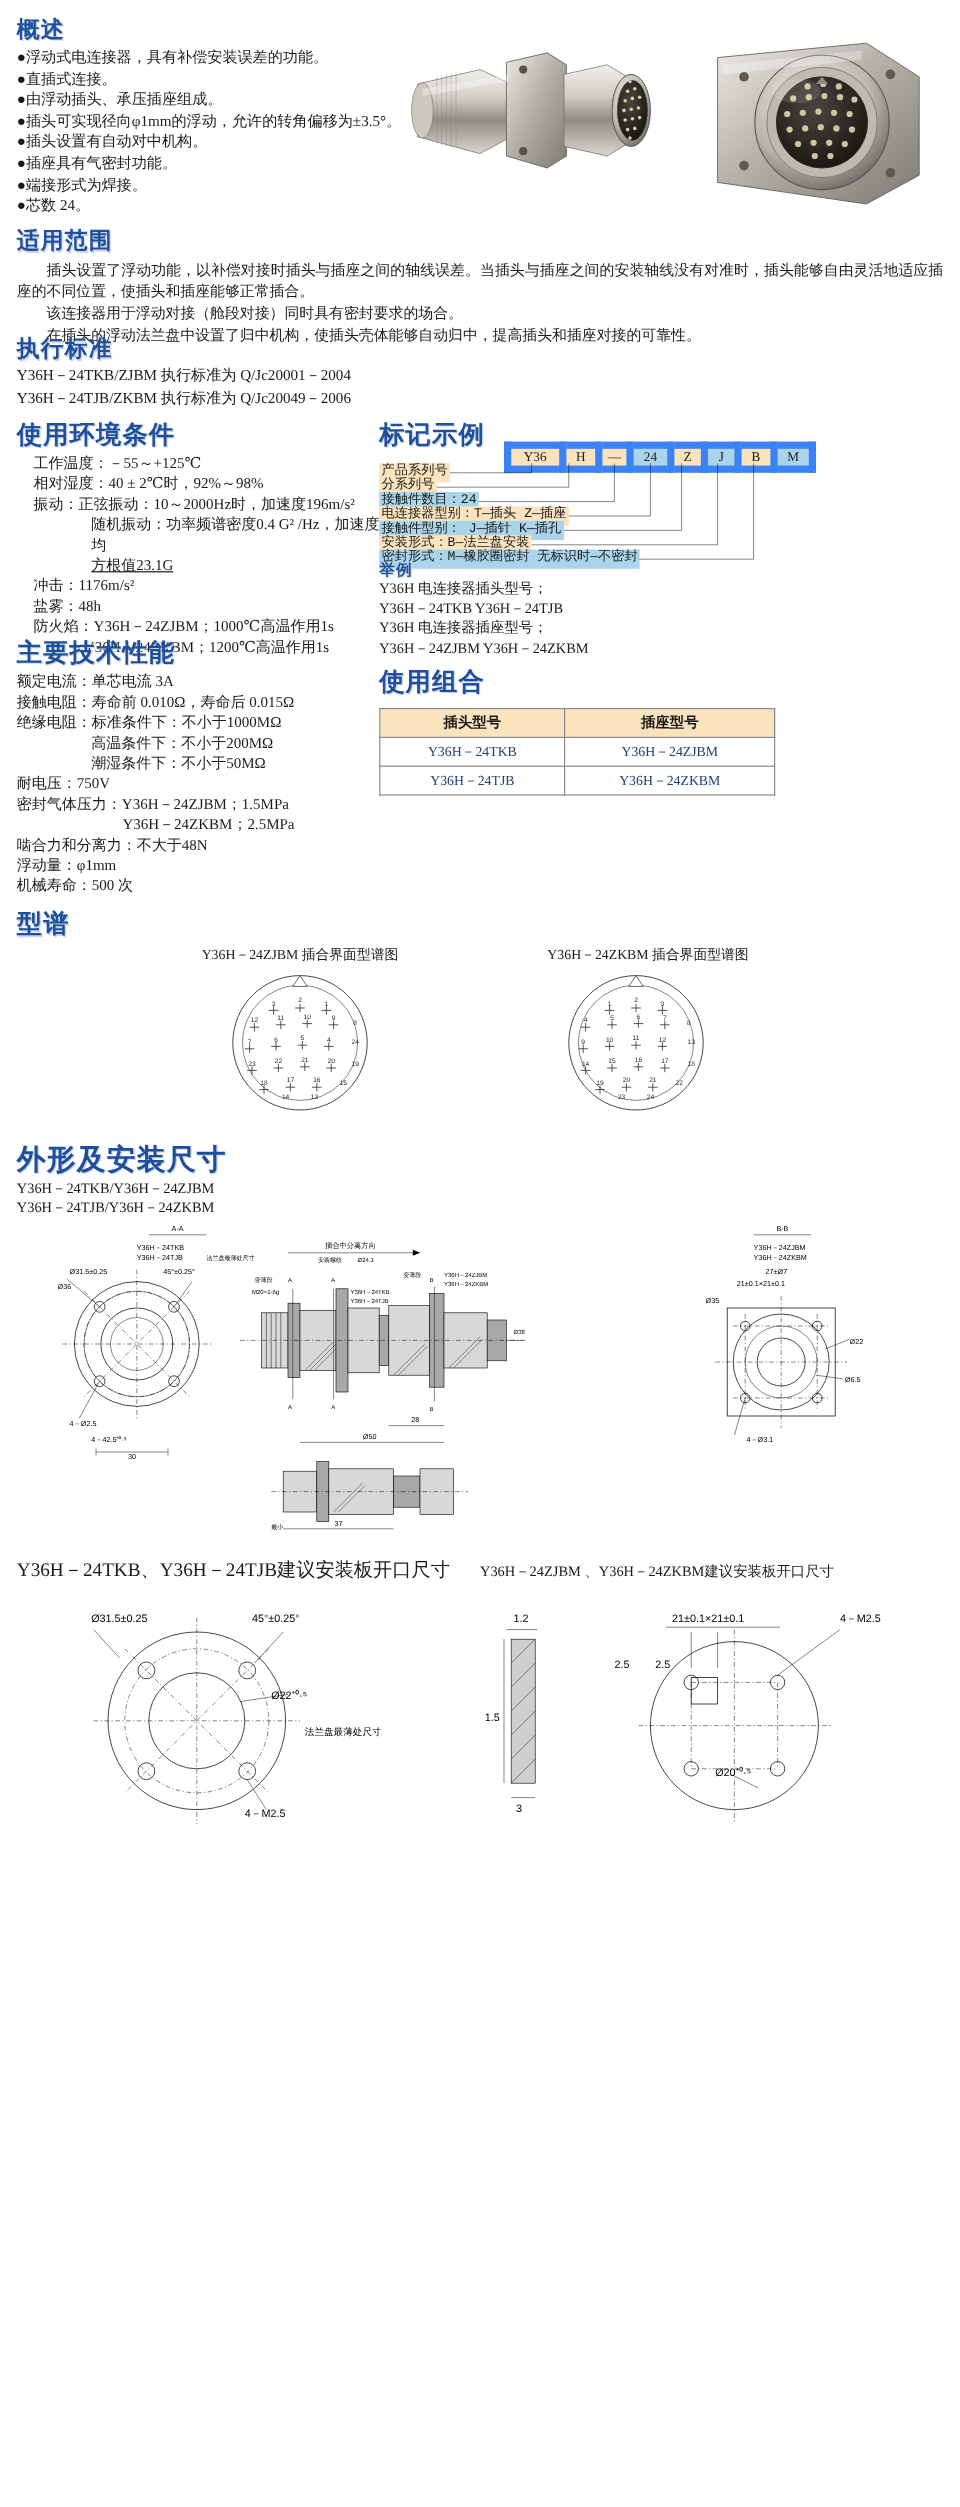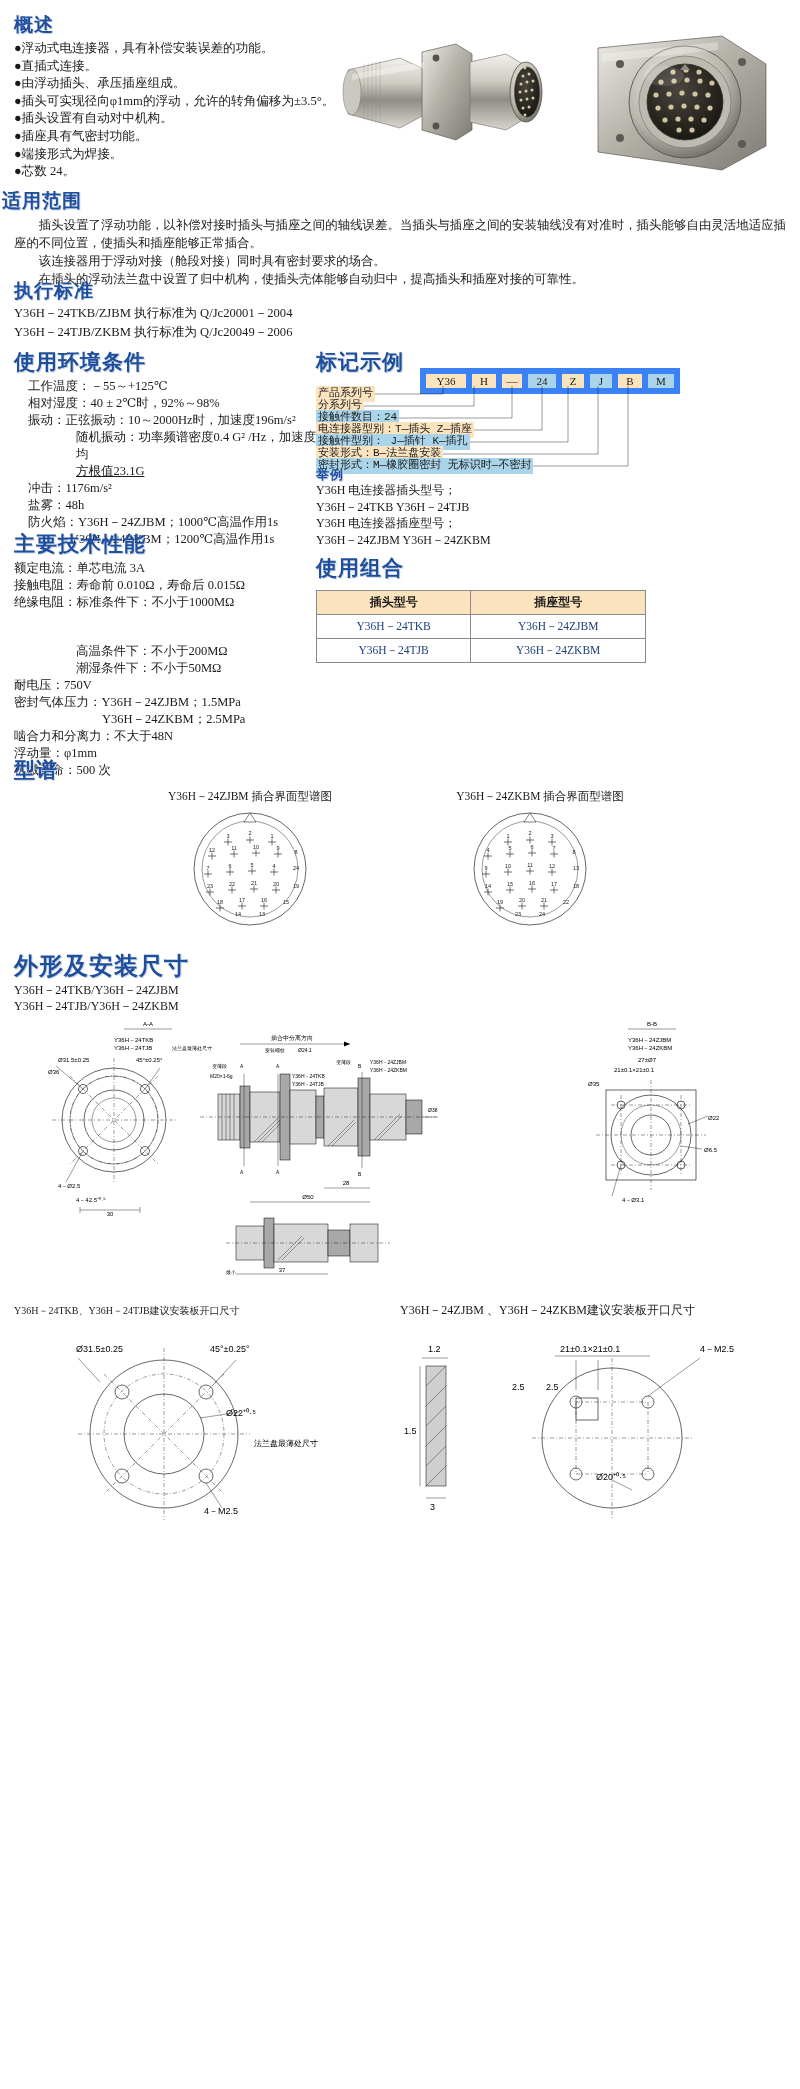--- a/index.html
+++ b/index.html
@@ -206,21 +206,21 @@
         </g>
 
         <path d="M355,46 L350,52 L360,52 Z" fill="#8f8b82"></path>
 
         <path d="M272,36 L388,24 L388,32 L272,44 Z" fill="#ffffff" opacity="0.30"></path>
         <ellipse cx="334" cy="58" rx="20" ry="10" fill="#ffffff" opacity="0.12"></ellipse>
       </g>
     </svg>
   </div>
 
-  <div class="abs" style="left:2px; top:188px;">
+  <div class="abs" style="left:14px; top:188px;">
     <div class="h-blue h1">适用范围</div>
   </div>
   <div class="abs" style="left:14px; top:216px; width:772px;">
     <div class="para" style="text-indent:2em;">插头设置了浮动功能，以补偿对接时插头与插座之间的轴线误差。当插头与插座之间的安装轴线没有对准时，插头能够自由灵活地适应插座的不同位置，使插头和插座能够正常插合。</div>
     <div class="para" style="text-indent:2em;">该连接器用于浮动对接（舱段对接）同时具有密封要求的场合。</div>
     <div class="para" style="text-indent:2em;">在插头的浮动法兰盘中设置了归中机构，使插头壳体能够自动归中，提高插头和插座对接的可靠性。</div>
   </div>
 
   <div class="abs" style="left:14px; top:278px;">
     <div class="h-blue h1">执行标准</div>
@@ -300,21 +300,21 @@
     <div class="txt" style="font-size:12px; line-height:16.5px;">Y36H－24ZJBM  Y36H－24ZKBM</div>
   </div>
 
   <div class="abs" style="left:14px; top:530px;">
     <div class="h-blue h-big">主要技术性能</div>
   </div>
   <div class="abs" style="left:14px; top:560px; width:300px;">
     <div class="txt"><span>额定电流：</span><span>单芯电流 3A</span></div>
     <div class="txt"><span>接触电阻：</span><span>寿命前 0.010Ω，寿命后 0.015Ω</span></div>
     <div class="txt"><span>绝缘电阻：</span><span>标准条件下：不小于1000MΩ</span></div>
-    <div class="txt" style="padding-left:62px;margin-top:32px;"><span>高温条件下：不小于200MΩ</span></div>
+    <div class="txt" style="padding-left:62px;"><span>高温条件下：不小于200MΩ</span></div>
     <div class="txt" style="padding-left:62px;"><span>潮湿条件下：不小于50MΩ</span></div>
     <div class="txt"><span>耐电压：</span><span>750V</span></div>
     <div class="txt"><span>密封气体压力：</span><span>Y36H－24ZJBM；1.5MPa</span></div>
     <div class="txt" style="padding-left:88px;"><span>Y36H－24ZKBM；2.5MPa</span></div>
     <div class="txt"><span>啮合力和分离力：</span><span>不大于48N</span></div>
     <div class="txt"><span>浮动量：</span><span>φ1mm</span></div>
     <div class="txt"><span>机械寿命：</span><span>500 次</span></div>
   </div>
 
   <div class="abs" style="left:316px; top:554px;">
@@ -662,21 +662,21 @@
         <line class="ln-thin" x1="648" y1="108" x2="668" y2="100"></line>
         <text class="dim" x="664" y="136">Ø6.5</text>
         <line class="ln-thin" x1="640" y1="130" x2="662" y2="133"></line>
         <text class="dim" x="582" y="186">4－Ø3.1</text>
         <line class="ln-thin" x1="581" y1="149" x2="572" y2="180"></line>
       </g>
     </svg>
   </div>
 
   <div class="abs" style="left:14px; top:1300px; width:380px;">
-    <span class="txt" style="font-size:10px;text-align:right;">Y36H－24TKB、Y36H－24TJB建议安装板开口尺寸</span>
+    <span class="txt" style="font-size:16px;text-align:right;">Y36H－24TKB、Y36H－24TJB建议安装板开口尺寸</span>
   </div>
   <div class="abs" style="left:400px; top:1300px; width:390px;">
     <span class="txt" style="font-size:12px;">Y36H－24ZJBM 、Y36H－24ZKBM建议安装板开口尺寸</span>
   </div>
 
   <div class="abs" style="left:40px; top:1330px;">
     <svg width="330" height="210" viewBox="0 0 330 210">
       <text class="dim" style="font-size:9px;" x="36" y="22">Ø31.5±0.25</text>
       <text class="dim" style="font-size:9px;" x="170" y="22">45°±0.25°</text>
       <text class="dim" style="font-size:9px;" x="186" y="86">Ø22⁺⁰·⁵</text>

